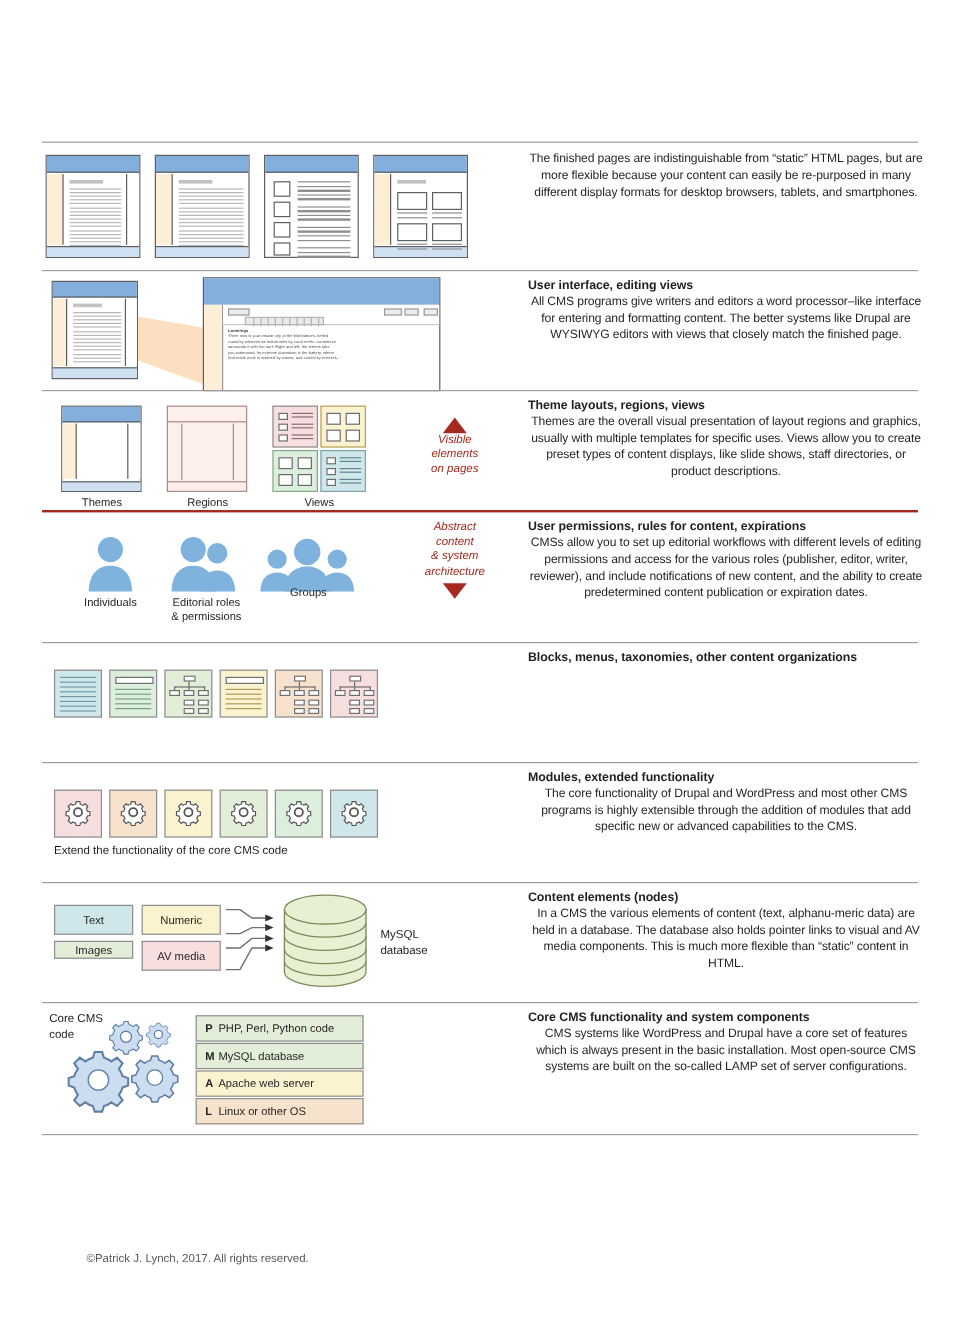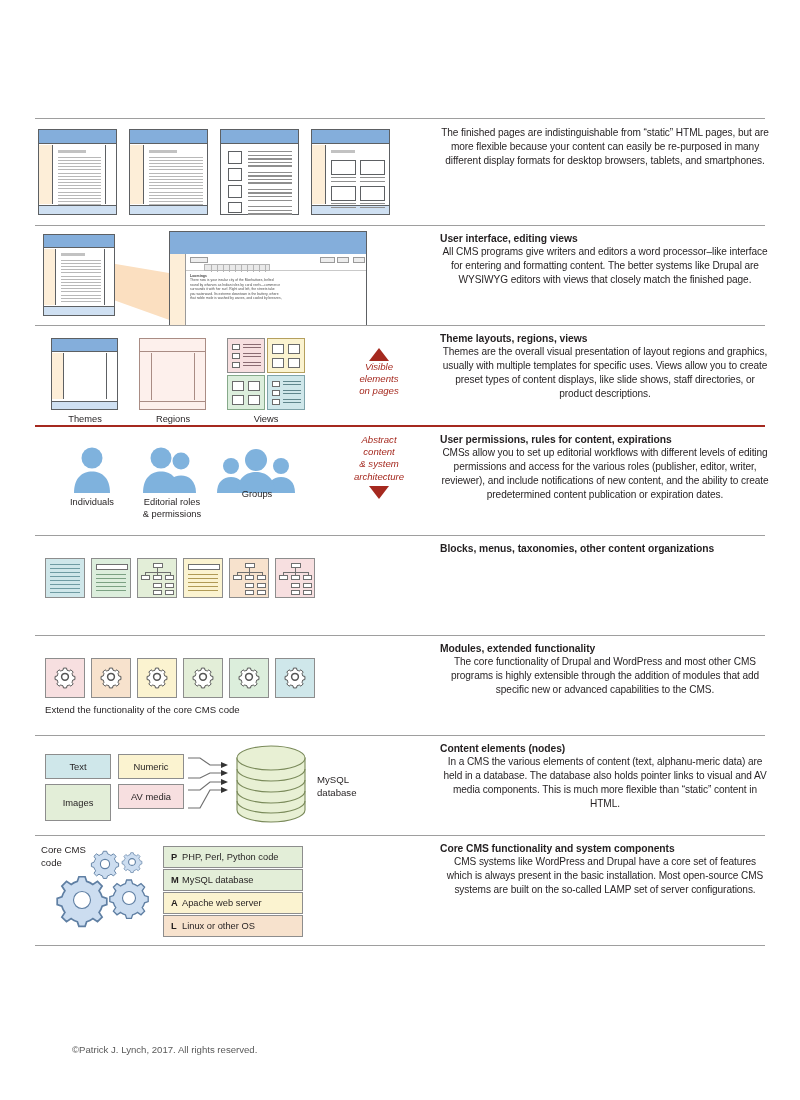--- a/index.html
+++ b/index.html
@@ -560,21 +560,21 @@
         <p>The core functionality of Drupal and WordPress and most other CMS programs is highly extensible through the addition of modules that add specific new or advanced capabilities to the CMS.</p>
       </div>
     </div>
   </div>
 
   <div class="row" style="top:735px;height:100px;">
     <div class="row-inner">
       <div class="gfx">
         <div class="chip" style="left:10px;top:18px;width:66px;height:25px;background:#cfe7ea;">Text</div>
         <div class="chip" style="left:83px;top:18px;width:66px;height:25px;background:#fbf3d0;">Numeric</div>
-        <div class="chip" style="left:10px;top:48px;width:66px;height:37px;background:#e3eed8;">Images</div>
+        <div class="chip" style="left:10px;top:48px;width:66px;height:15px;background:#e3eed8;">Images</div>
         <div class="chip" style="left:83px;top:48px;width:66px;height:25px;background:#f7dfe0;">AV media</div>
 
         <svg width="48" height="60" style="position:absolute;left:153px;top:18px;">
           <g fill="none" stroke="#6f6f6f" stroke-width="1.2">
             <path d="M0,4 L12,4 L22,11 L33,11"></path>
             <path d="M0,24 L12,24 L22,19 L33,19"></path>
             <path d="M0,36 L12,36 L22,28 L33,28"></path>
             <path d="M0,54 L12,54 L22,36 L33,36"></path>
           </g>
           <g fill="#333">

